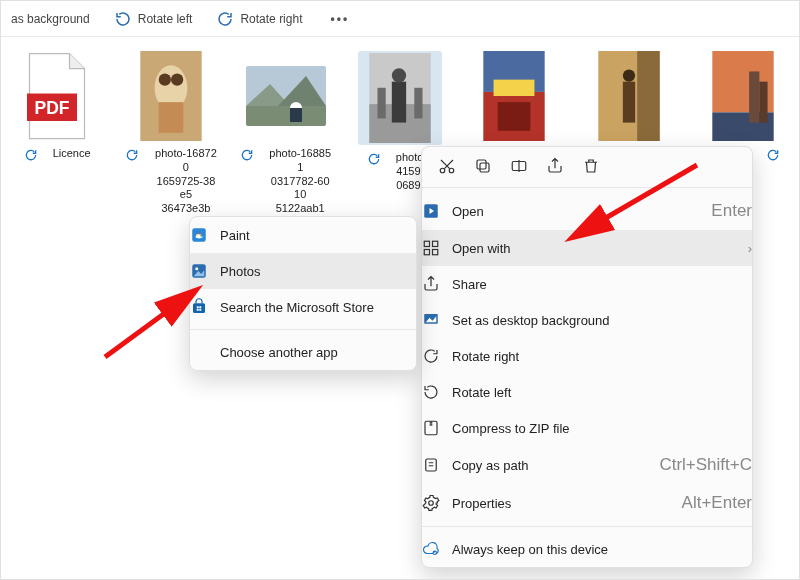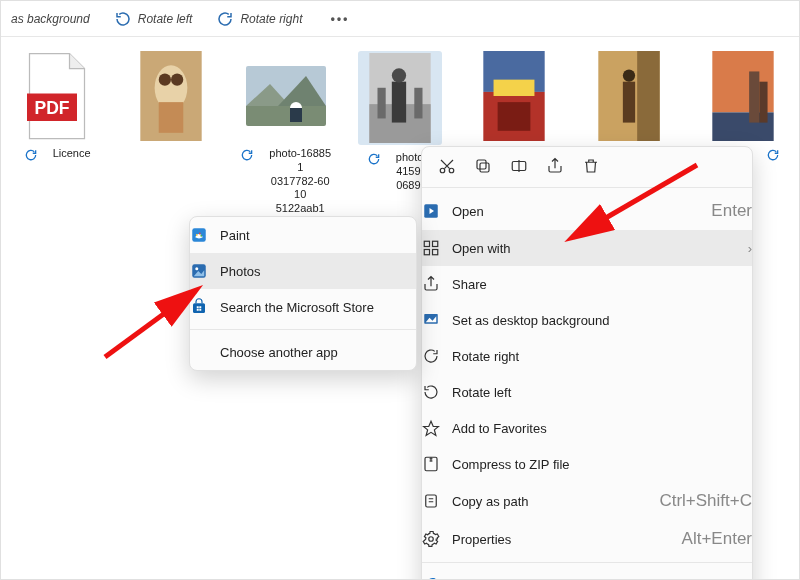--- a/index.html
+++ b/index.html
@@ -1,19 +1,19 @@
 <!DOCTYPE html>
 <html><head>
 <meta charset="utf-8">
 <style>
   * { box-sizing: border-box; }
   html,body { margin:0; padding:0; font-family: "Segoe UI", Arial, sans-serif; font-size:12px; color:#222; background:#fff; }
   #stage { position:relative; width:800px; height:580px; overflow:hidden; background:#fff; border:1px solid #e0e0e0;}
   
-  .toolbar { position:absolute; left:0; top:0; right:0; height:36px; border-bottom:1px solid #e7e7e7; display:flex; align-items:center; gap:24px; padding:0 10px; color:#444;font-style:italic;}
+  .toolbar { position:absolute; left:0; top:0; right:0; height:36px; border-bottom:1px solid #e7e7e7; display:flex; align-items:center; gap:24px; padding:0 10px; color:#444;}
   .tb-item { display:flex; align-items:center; gap:6px; font-size:12px; }
   .tb-item svg { width:16px; height:16px; }
   .dots { font-weight:bold; letter-spacing:2px; color:#555; margin-left:4px;}
   
   .files { position:absolute; left:10px; top:50px; right:10px; display:flex; gap:22px; }
   .file { width:100px; display:flex; flex-direction:column; align-items:center; text-align:center; position:relative;}
   .thumb { width:80px; height:90px; display:flex; align-items:center; justify-content:center; position:relative;}
   .thumb svg { width:80px; height:90px; }
   .img-thumb { width:60px; height:88px; border-radius:2px; }
   .img-thumb.land { width:80px; height:60px; }
@@ -88,20 +88,29 @@
   <div class="file">
     <div class="thumb">
       <svg class="img-thumb" viewBox="0 0 60 88">
             <rect width="60" height="88" fill="#caa876"></rect>
             <ellipse cx="30" cy="36" rx="16" ry="22" fill="#e8d2a8"></ellipse>
             <rect x="18" y="50" width="24" height="30" fill="#c48b55"></rect>
             <circle cx="24" cy="28" r="6" fill="#5b3a22"></circle>
             <circle cx="36" cy="28" r="6" fill="#5b3a22"></circle>
           </svg>
     </div>
+    <div class="lbl">
+      <span><svg viewBox="0 0 24 24" fill="none" stroke="#1a73c9" stroke-width="2.2">
+              <path d="M20 12a8 8 0 1 1-2.4-5.6"></path>
+              <path d="M20 4v5h-5"></path>
+            </svg></span>
+      <span style="white-space:pre-line;">photo-168720
+1659725-38e5
+36473e3b</span>
+    </div>
   </div>
 
   <div class="file">
     <div class="thumb">
       <svg class="img-thumb land" viewBox="0 0 80 60">
             <rect width="80" height="40" fill="#b7c9d6"></rect>
             <rect y="40" width="80" height="20" fill="#7a8c74"></rect>
             <polygon points="0,40 24,18 44,40" fill="#8a9a88"></polygon>
             <polygon points="32,40 60,10 80,40" fill="#6f8270"></polygon>
             <circle cx="50" cy="42" r="6" fill="#ffffff"></circle>
@@ -270,28 +279,20 @@
     <span>Rotate right</span>
   </div>
   <div class="row">
     <span class="ic">
           <svg viewBox="0 0 24 24" fill="none" stroke="#333" stroke-width="1.6">
             <path d="M4 12a8 8 0 1 0 3-6.2"></path>
             <path d="M4 4v5h5"></path>
           </svg>
         </span>
     <span>Rotate left</span>
-  </div>
-  <div class="row">
-    <span class="ic">
-          <svg viewBox="0 0 24 24" fill="none" stroke="#333" stroke-width="1.6">
-            <polygon points="12,3 15,10 22,10 16.5,14.5 18.5,22 12,17.8 5.5,22 7.5,14.5 2,10 9,10"></polygon>
-          </svg>
-        </span>
-    <span>Add to Favorites</span>
   </div>
   <div class="row">
     <span class="ic">
           <svg viewBox="0 0 24 24" fill="none" stroke="#333" stroke-width="1.6">
             <rect x="4" y="3" width="16" height="18" rx="2"></rect>
             <path d="M12 3v6M10 5h4M10 8h4"></path>
           </svg>
         </span>
     <span>Compress to ZIP file</span>
   </div>

